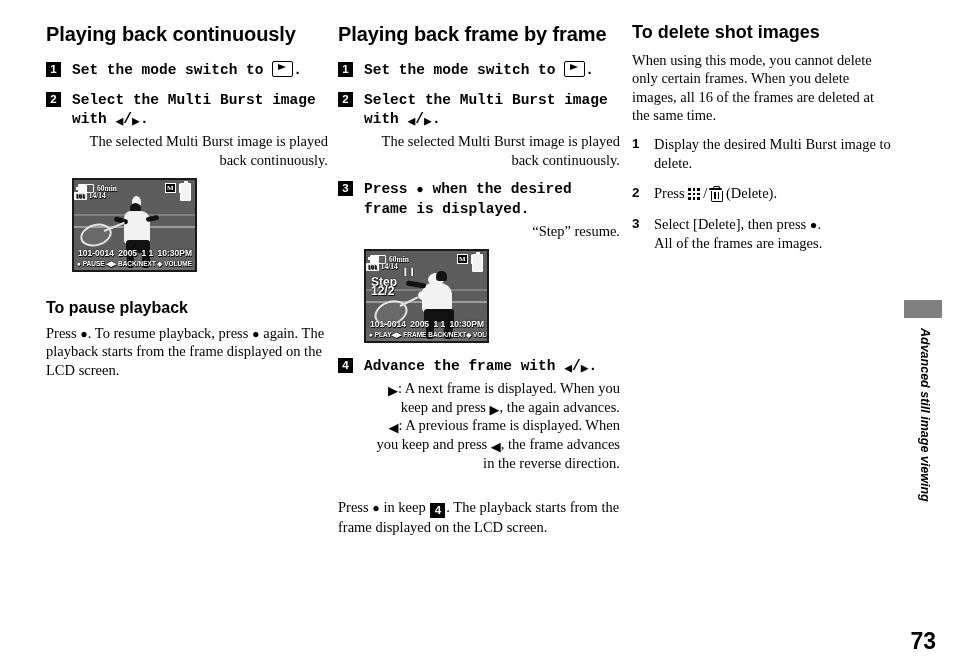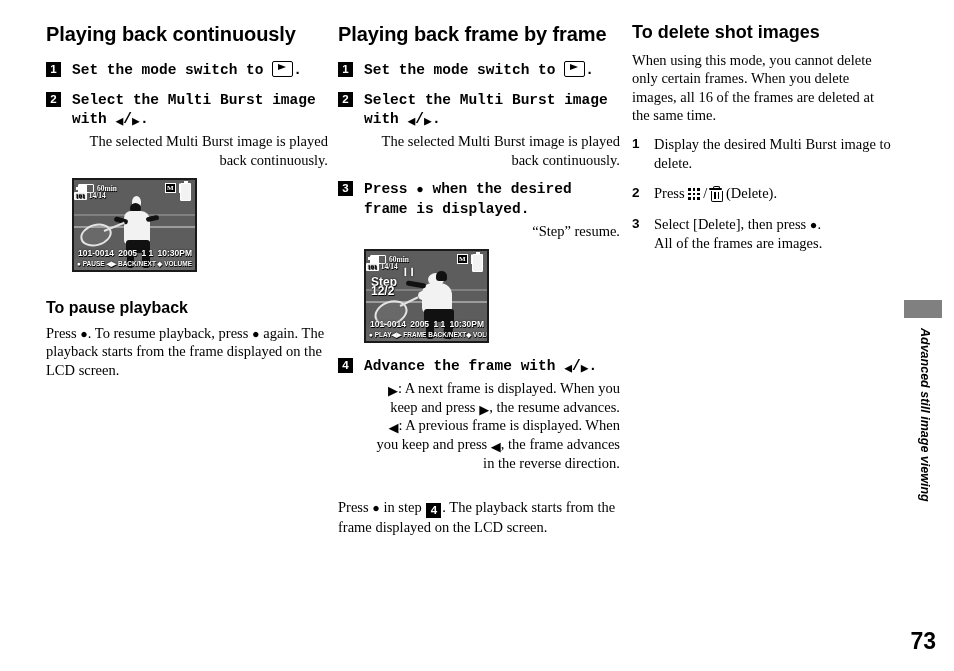--- a/index.html
+++ b/index.html
@@ -507,30 +507,30 @@
         </div>
       </div>
     </div>
 
     <div class="step" style="margin-top:14px;">
       <span class="numbox">4</span>
       <p class="step-head">
         <span>Advance the frame with </span><span class="ico ico-left">◀</span><span>/</span><span class="ico ico-right">▶</span><span>.</span>
       </p>
       <p class="step-body">
-        <span class="ico ico-right">▶</span><span>: A next frame is displayed. When you keep and press </span><span class="ico ico-right">▶</span><span>, the resume advances.</span>
+        <span class="ico ico-right">▶</span><span>: A next frame is displayed. When you keep and press </span><span class="ico ico-right">▶</span><span>, the again advances.</span>
       </p>
       <p class="step-body" style="margin-top:0;">
         <span class="ico ico-left">◀</span><span>: A previous frame is displayed. When you keep and press </span><span class="ico ico-left">◀</span><span>, the frame advances in the reverse direction.</span>
       </p>
     </div>
 
     <div style="margin-top:26px;">
       <p class="body">
-        <span>Press </span><span class="ico ico-dot">●</span><span> in step </span><span class="numbox inline">4</span><span>. The playback starts from the frame displayed on the LCD screen.</span>
+        <span>Press </span><span class="ico ico-dot">●</span><span> in keep </span><span class="numbox inline">4</span><span>. The playback starts from the frame displayed on the LCD screen.</span>
       </p>
     </div>
   </div>
 
   <div class="col" id="col3">
 
     <h3 class="sub-title" style="font-size:18px;margin-bottom:7px;">To delete shot images</h3>
 
     <p class="body" style="">When using this mode, you cannot delete only certain frames. When you delete images, all 16 of the frames are deleted at the same time.</p>
 

